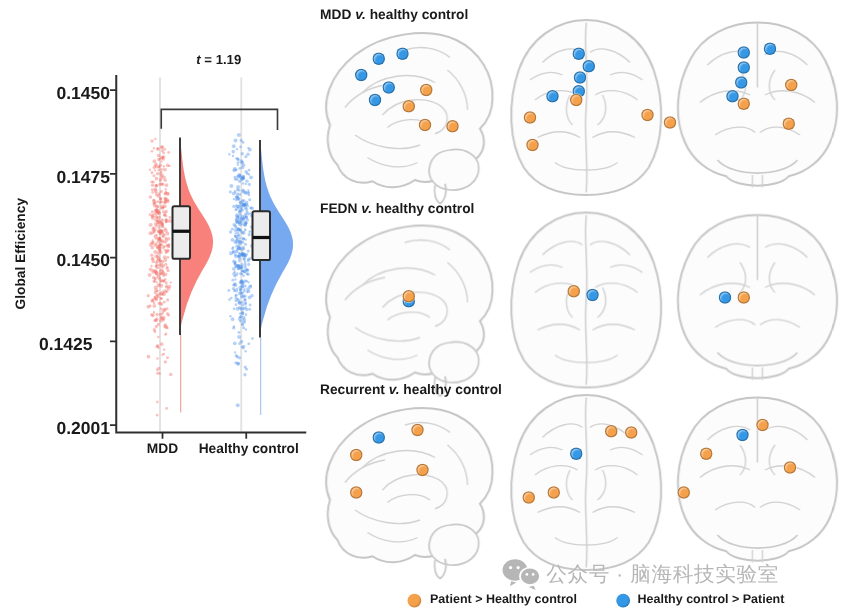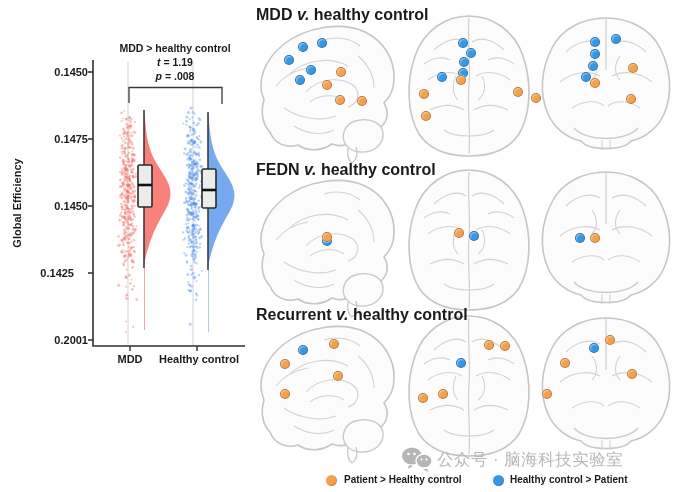--- a/index.html
+++ b/index.html
@@ -1,25 +1,25 @@
 <!DOCTYPE html>
 <html><head>
 <meta charset="utf-8">
 <style>
   html,body{margin:0;padding:0;background:#fff;}
   #page{position:relative;width:679px;height:492px;background:#fff;overflow:hidden;
         font-family:"Liberation Sans",sans-serif;color:#1a1a1a;}
   #bg-svg{position:absolute;left:0;top:0;z-index:1;}
   .txt{position:absolute;z-index:3;white-space:nowrap;}
-  .ytick{width:50px;text-align:right;font-size:11px;font-weight:700;}
+  .ytick{width:50px;text-align:right;font-size:14px;font-weight:700;}
   .xlab{text-align:center;font-size:11px;font-weight:700;}
   .ylabel{width:130px;text-align:center;font-size:11px;font-weight:700;
           transform:rotate(-90deg);}
   .annot{width:150px;text-align:center;font-size:10.5px;font-weight:700;line-height:14px;}
-  .row-title{font-size:16px;font-weight:700;}
+  .row-title{font-size:11px;font-weight:700;}
   .it{font-style:italic;}
   .legend-label{font-size:10px;font-weight:700;}
   .legend-dot{position:absolute;width:11px;height:11px;border-radius:50%;z-index:3;
               box-shadow:inset -1px -1px 1px rgba(0,0,0,.15);}
   #dots-layer{position:absolute;left:0;top:0;width:679px;height:492px;z-index:2;}
   .node-dot{position:absolute;width:10px;height:10px;border-radius:50%;
             box-sizing:border-box;border:1.5px solid rgba(0,0,0,.25);
             box-shadow:0 0 0 .5px rgba(255,255,255,.6), inset 1px 1px 1px rgba(255,255,255,.45);}
   #watermark{position:absolute;z-index:4;left:401px;top:446px;display:flex;align-items:center;
              color:#b6b6b6;}
@@ -954,23 +954,21 @@
       <div class="node-dot" style="left: 438px; top: 389px; background-color: rgb(245, 160, 74);"></div>
       <div class="node-dot" style="left: 418px; top: 393px; background-color: rgb(245, 160, 74);"></div>
       <div class="node-dot" style="left: 589px; top: 343px; background-color: rgb(53, 152, 230);"></div>
       <div class="node-dot" style="left: 605px; top: 335px; background-color: rgb(245, 160, 74);"></div>
       <div class="node-dot" style="left: 560px; top: 358px; background-color: rgb(245, 160, 74);"></div>
       <div class="node-dot" style="left: 627px; top: 369px; background-color: rgb(245, 160, 74);"></div>
       <div class="node-dot" style="left: 542px; top: 389px; background-color: rgb(245, 160, 74);"></div>
     </div>
 
   <div class="txt annot" style="left:100px;top:41px;">
-    <div>MDD &gt; healthy control</div>
     <div><span class="it">t</span><span> = 1.19</span></div>
-    <div><span class="it">p</span><span> = .008</span></div>
   </div>
 
   <div class="txt ytick" style="left:38px;top:66px;">0.1450</div>
   <div class="txt ytick" style="left:38px;top:133px;">0.1475</div>
   <div class="txt ytick" style="left:38px;top:200px;">0.1450</div>
   <div class="txt ytick" style="left:24px;top:267px;">0.1425</div>
   <div class="txt ytick" style="left:38px;top:334px;">0.2001</div>
 
   <div class="txt ylabel" style="left:-48px;top:197px;">Global Efficiency</div>
 

